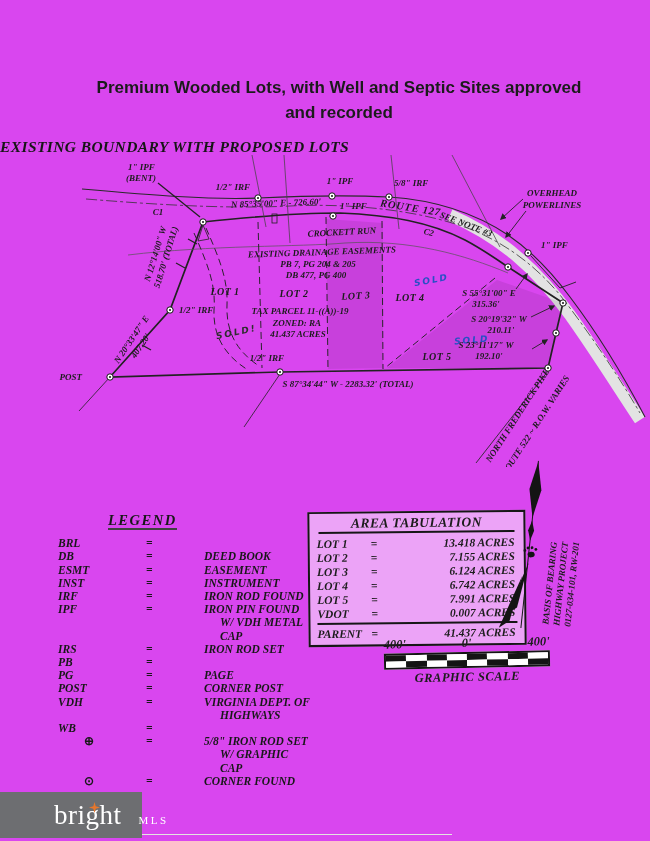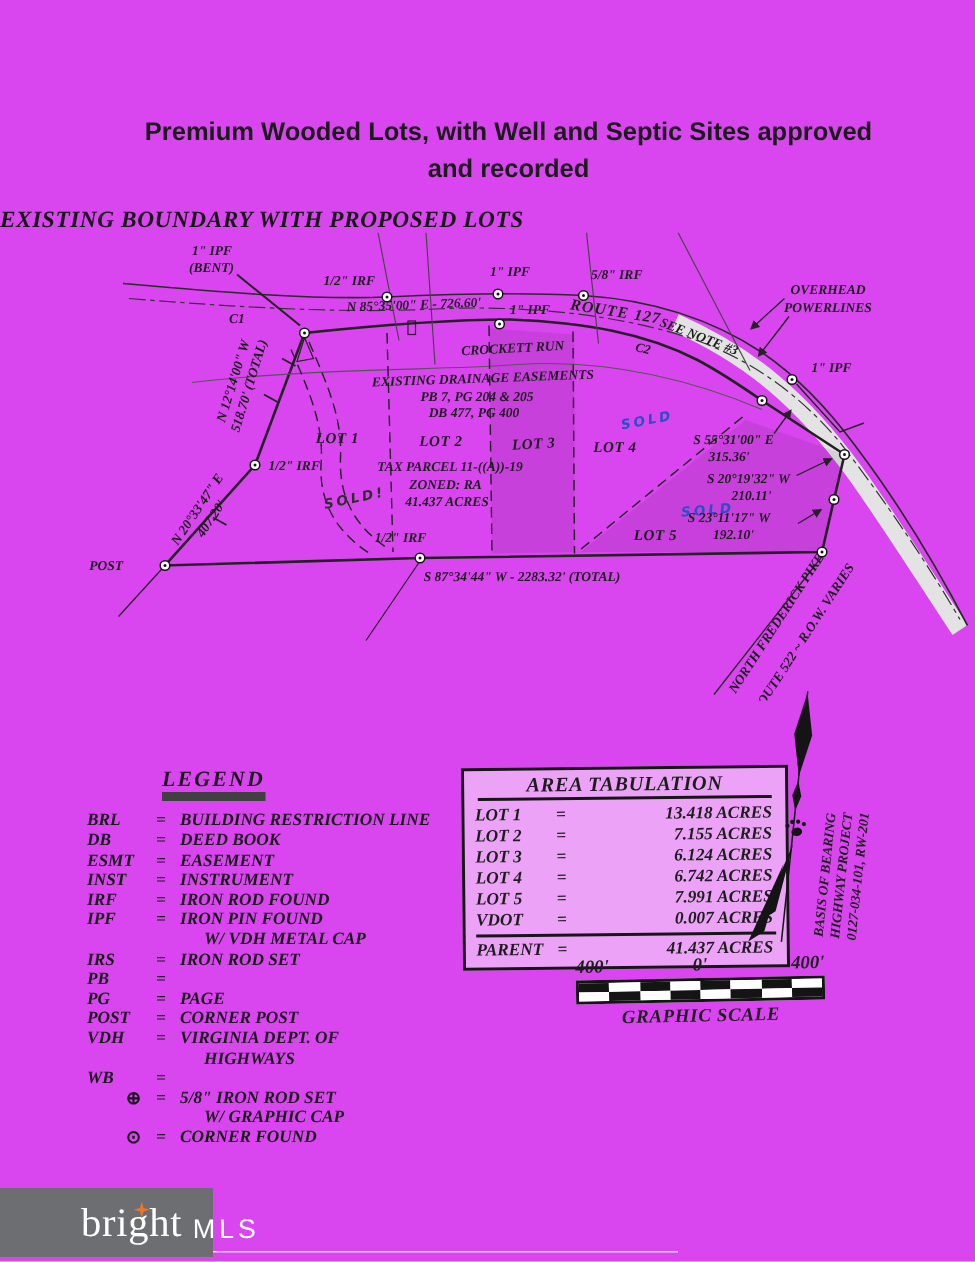--- a/index.html
+++ b/index.html
@@ -17,22 +17,22 @@
   .plat text.sm{font-size:8.6px;}
   .plat text.lot{font-size:10px;letter-spacing:.4px;}
   .plat text.rd{font-size:10.5px;letter-spacing:.8px;}
   .plat text.sold{font-family:"DejaVu Sans",sans-serif;font-weight:700;font-style:italic;letter-spacing:2px;}
   .plat text.blue{fill:#2750c4;}
   .plat text.dark{fill:#2e2e2e;}
   
   .legend{position:absolute;left:58px;top:514px;width:252px;font-style:italic;font-weight:700;
         font-size:11.5px;line-height:13.2px;color:#181818;}
   .legend-title{width:max-content;margin:0 0 7px 50px;font-size:14.5px;letter-spacing:1.5px;
-        border-bottom:6px solid #404040;padding-bottom:1px;}
-  .lrow{display:grid;grid-template-columns:46px 16px 1fr;}
+        border-bottom:2px solid #404040;padding-bottom:1px;}
+  .lrow{display:grid;grid-template-columns:46px 16px 1fr;gap:42px;}
   .labbr.sym{text-align:right;padding-right:10px;font-style:normal;font-size:12px;}
   .ldesc2{display:block;margin-left:16px;}
   
   .tab{position:absolute;left:308px;top:511px;width:200px;border:2.5px solid #161616;
         padding:3px 7px 4px;font-style:italic;font-weight:700;font-size:11.5px;line-height:14px;
         transform:rotate(-0.6deg);background:rgba(255,255,255,.5);}
   .tab-title{text-align:center;font-size:13.5px;letter-spacing:.5px;border-bottom:2px solid #161616;
         margin:0 2px 3px;padding-bottom:1px;}
   .trow{display:grid;grid-template-columns:54px 14px 1fr;}
   .tval{text-align:right;padding-right:2px;}
@@ -47,22 +47,22 @@
   .scale-caption{text-align:center;font-size:12.5px;margin-top:2px;letter-spacing:.5px;}
   
   .north{position:absolute;left:504px;top:461px;transform:rotate(6deg);}
   .north text{font-family:"Liberation Serif",serif;font-style:italic;font-weight:700;
         fill:#1c1c1c;font-size:9px;}
   
   .logo{position:absolute;left:0;top:792px;width:142px;height:46px;background:#6d6e71;
         display:flex;align-items:center;padding-left:14px;box-sizing:border-box;color:#fff;}
   .logo-brand{font-family:"Liberation Serif",serif;font-size:27px;line-height:1;letter-spacing:.5px;margin-left:40px;}
   .logo-star{position:absolute;left:89px;top:7px;}
-  .logo-mls{font-family:Liberation Sans, sans-serif;font-size:18px;letter-spacing:2.5px;
-        margin-left:7px;margin-top:9px;}
+  .logo-mls{font-family:Liberation Serif, serif;font-size:11px;letter-spacing:2.5px;
+        margin-left:17px;margin-top:9px;}
   .footer-line{position:absolute;left:142px;top:834px;width:310px;height:1px;background:#e4e4e1;}
 </style>
 </head>
 <body>
 
 <div class="page">
 
   <div class="title-line" style="top:78px">Premium Wooded Lots, with Well and Septic Sites approved</div>
   <div class="title-line" style="top:103px">and recorded</div>
   <div class="subtitle">EXISTING BOUNDARY WITH PROPOSED LOTS</div>
@@ -187,21 +187,20 @@
     <text x="348" y="232" font-size="10" text-anchor="middle">S 87°34'44" W - 2283.32' (TOTAL)</text>
     <text x="520" y="262" text-anchor="middle" transform="rotate(-57 520 262)">NORTH FREDERICK PIKE</text>
     <text x="538" y="272" text-anchor="middle" transform="rotate(-57 538 272)">ROUTE 522 ~ R.O.W. VARIES</text>
   </svg>
 
   <div class="legend">
     <div class="legend-title">LEGEND</div>
     <div class="lrow">
         <span class="labbr">BRL</span>
         <span>=</span>
-        <span><span>BUILDING RESTRICTION LINE</span></span>
       </div>
     <div class="lrow">
         <span class="labbr">DB</span>
         <span>=</span>
         <span><span>DEED BOOK</span></span>
       </div>
     <div class="lrow">
         <span class="labbr">ESMT</span>
         <span>=</span>
         <span><span>EASEMENT</span></span>

